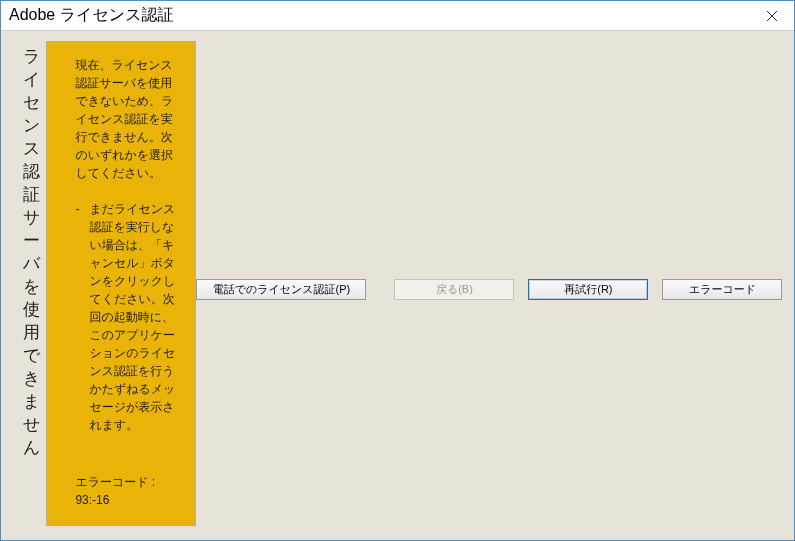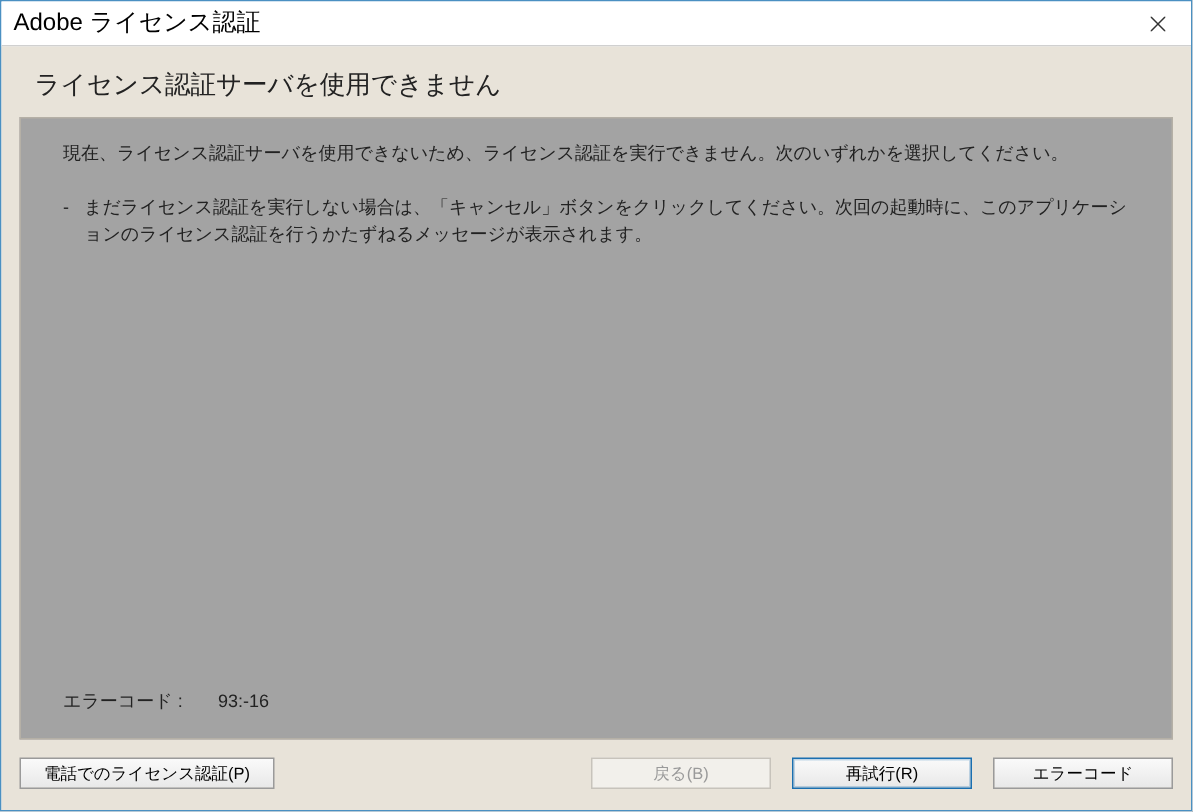--- a/index.html
+++ b/index.html
@@ -35,30 +35,29 @@
       align-items: center;
       justify-content: center;
       cursor: default;
     }
     .titlebar .close svg { width: 10px; height: 10px; }
     .client {
       flex: 1;
       background: #e8e3d9;
       padding: 10px 12px 14px 12px;
       display: flex;
-      flex-direction: column;
     }
     .heading {
       font-size: 17px;
       color: #222;
       padding: 4px 6px 10px 10px;
     }
     .panel {
       flex: 1;
-      background: #a3a3a3;
+      background: #eab308;
       border: 1px solid #b5b0a6;
       padding: 14px 20px 10px 28px;
       display: flex;
       flex-direction: column;
       font-size: 12px;
       color: #222;
       line-height: 1.5;
     }
     .intro { margin-bottom: 18px; }
     .bullets { list-style: none; }

